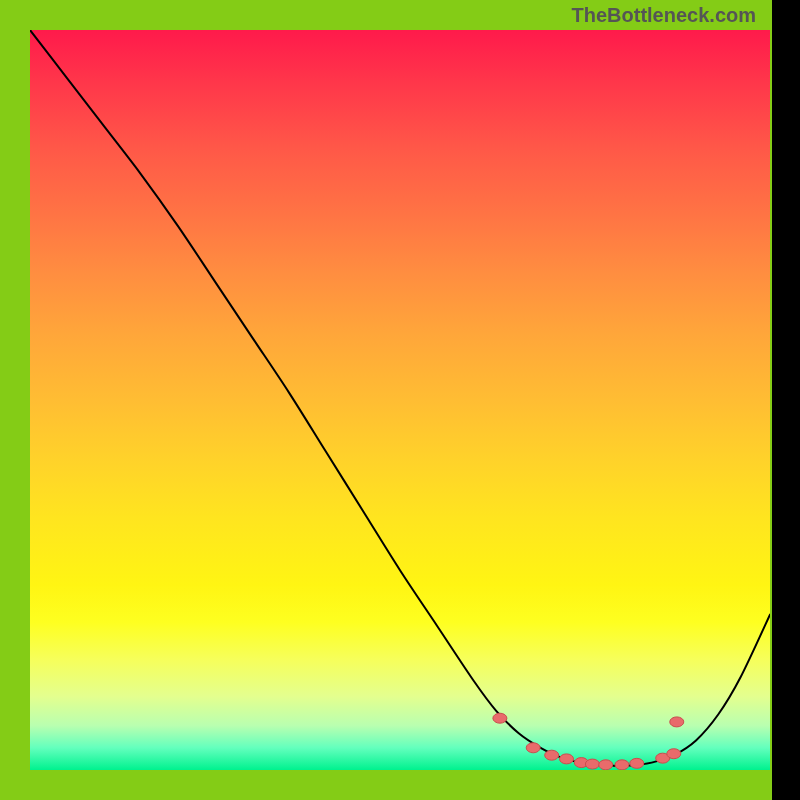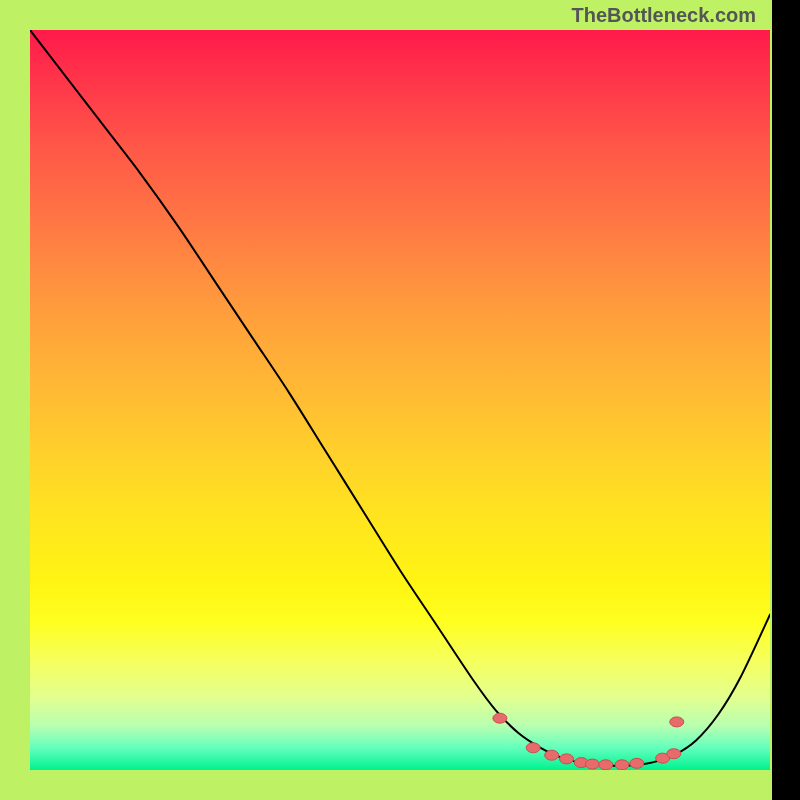--- a/index.html
+++ b/index.html
@@ -1,21 +1,21 @@
 <!DOCTYPE html>
 <html><head>
 <meta charset="utf-8">
 <style>
   * { margin: 0; padding: 0; box-sizing: border-box; }
   html, body { width: 800px; height: 800px; background: #000; overflow: hidden; }
   .frame {
     position: absolute;
     top: 0; left: 0;
     width: 772px; height: 800px;
-    background: #bef264;
+    background: #84cc16;
     text-align: right;
   }
   .attribution {
     position: absolute;
     top: 4px;
     right: 16px;
     color: #555;
     font-family: Arial, Helvetica, sans-serif;
     font-size: 20px;
     font-weight: bold;

